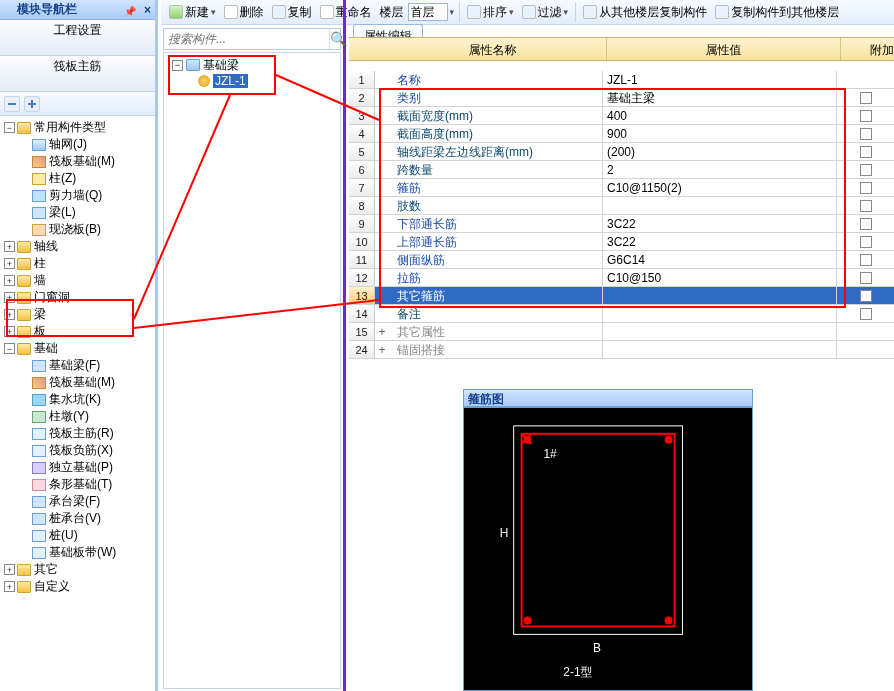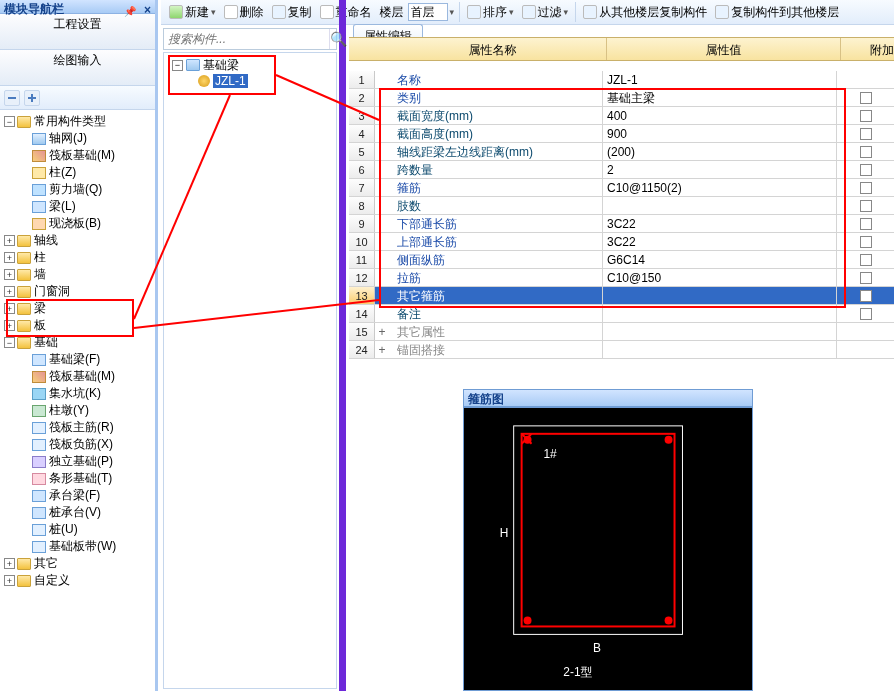--- a/index.html
+++ b/index.html
@@ -1,38 +1,38 @@
 <!DOCTYPE html>
 <html><head>
 <meta charset="utf-8">
 <style>
 * { box-sizing: border-box; margin: 0; padding: 0; font-family: "Microsoft YaHei", SimSun, sans-serif; font-size: 12px; }
 body { background: #fff; width: 894px; height: 691px; overflow: hidden; position: relative; }
 
 
 .nav-panel { position: absolute; left: 0; top: 0; width: 158px; height: 691px; background: #fff; border-right: 3px solid #a9c7f0; }
-.nav-title { background: linear-gradient(#d1e4ff,#a8cbf5); color: #15428b; font-weight: bold; height: 14px; line-height: 19px; padding-left: 4px; position: relative; border-bottom: 1px solid #8db2e3; }
+.nav-title { background: linear-gradient(#d1e4ff,#a8cbf5); color: #15428b; font-weight: bold; height: 20px; line-height: 19px; padding-left: 17px; position: relative; border-bottom: 1px solid #8db2e3; }
 .nav-title .pin { position: absolute; right: 18px; top: 2px; font-size:10px; color:#15428b; }
 .nav-title .x { position: absolute; right: 4px; top: 1px; color:#15428b; font-weight: bold; }
 .nav-sub { height: 36px; line-height: 20px; text-align: center; background: linear-gradient(#fdfdfe,#e4ecf7); border-bottom: 1px solid #c5d6ec; }
 .nav-toolbar { background: linear-gradient(#f7fbff,#e2edfb); height: 24px; border-bottom: 1px solid #c5d6ec; display:flex; align-items:center; padding-left:4px; gap:4px;}
 .tb-icon { width:16px; height:16px; display:inline-block; background:#e8f0fa; border:1px solid #c5d6ec; border-radius:2px; position:relative;}
 .tb-icon::after{content:""; position:absolute; left:3px; top:6px; width:8px; height:2px; background:#4a7bbf;}
 .tb-icon:nth-child(2)::before{content:""; position:absolute; left:6px; top:3px; width:2px; height:8px; background:#4a7bbf;}
 
 .tree { padding: 3px 2px; overflow-y:auto; height: calc(100% - 85px); color:#000;}
 .tree-row { display:flex; align-items:center; height:17px; white-space:nowrap; cursor:default;}
 .tree-row .exp { width:11px; height:11px; border:1px solid #888; display:inline-flex; align-items:center; justify-content:center; font-size:9px; line-height:8px; margin-right:2px; background:#fff; color:#333;}
 .tree-row .fold { width:14px; height:12px; background:linear-gradient(#ffe9a8,#f3c23e); border:1px solid #caa23a; margin-right:3px; border-radius:1px;}
 .tree-row .leaf { width:14px; height:12px; margin-right:3px; display:inline-block;}
 .tree-row .txt { }
 .ind0{padding-left:2px;} .ind2{padding-left:30px;}
 
 
-.center { position:absolute; left:161px; top:0; width:185px; height:691px; border-right:7px solid #6d28d9;}
+.center { position:absolute; left:161px; top:0; width:185px; height:691px; border-right:3px solid #6d28d9;}
 .main-toolbar { position:absolute; left:161px; top:0; right:0; height:25px; background:linear-gradient(#f7fbff,#e2edfb); border-bottom:1px solid #c5d6ec; display:flex; align-items:center; padding-left:4px; white-space:nowrap; overflow:hidden;}
 .main-toolbar .btn { display:inline-flex; align-items:center; padding:0 4px; height:22px; cursor:pointer; color:#000;}
 .main-toolbar .ic { width:14px; height:14px; margin-right:2px; display:inline-block; border:1px solid #bbb; border-radius:2px;}
 .main-toolbar .dd::after{content:"▾"; font-size:9px; margin-left:2px; color:#555;}
 .main-toolbar input.floor{ width:40px; height:18px; border:1px solid #9ab8de; background:#fff; padding:0 2px;}
 .main-toolbar .sep{ width:1px; height:20px; background:#c5d6ec; margin:0 3px;}
 
 .search-wrap{ position:absolute; left:2px; top:28px; right:2px; height:22px; border:1px solid #bcd; background:#fff; display:flex;}
 .search-wrap input{ flex:1; border:none; outline:none; padding:0 4px; color:#999; font-style:italic;}
 .search-wrap .sbtn{ width:22px; display:flex; align-items:center; justify-content:center; border-left:1px solid #dde; color:#7aa5d6; font-size:14px;}
@@ -79,21 +79,21 @@
 </head>
 <body>
 
 <div class="nav-panel">
   <div class="nav-title">
     <span>模块导航栏</span>
     <span class="pin">📌</span>
     <span class="x">×</span>
   </div>
   <div class="nav-sub">工程设置</div>
-  <div class="nav-sub">绘图输入</div>
+  <div class="nav-sub">筏板主筋</div>
   <div class="nav-toolbar">
     <span class="tb-icon"></span>
     <span class="tb-icon"></span>
   </div>
   <div class="tree">
     <div class="tree-row ind0">
         <span class="exp">−</span>
         <span class="fold"></span>
         <span class="txt">常用构件类型</span>
       </div>

